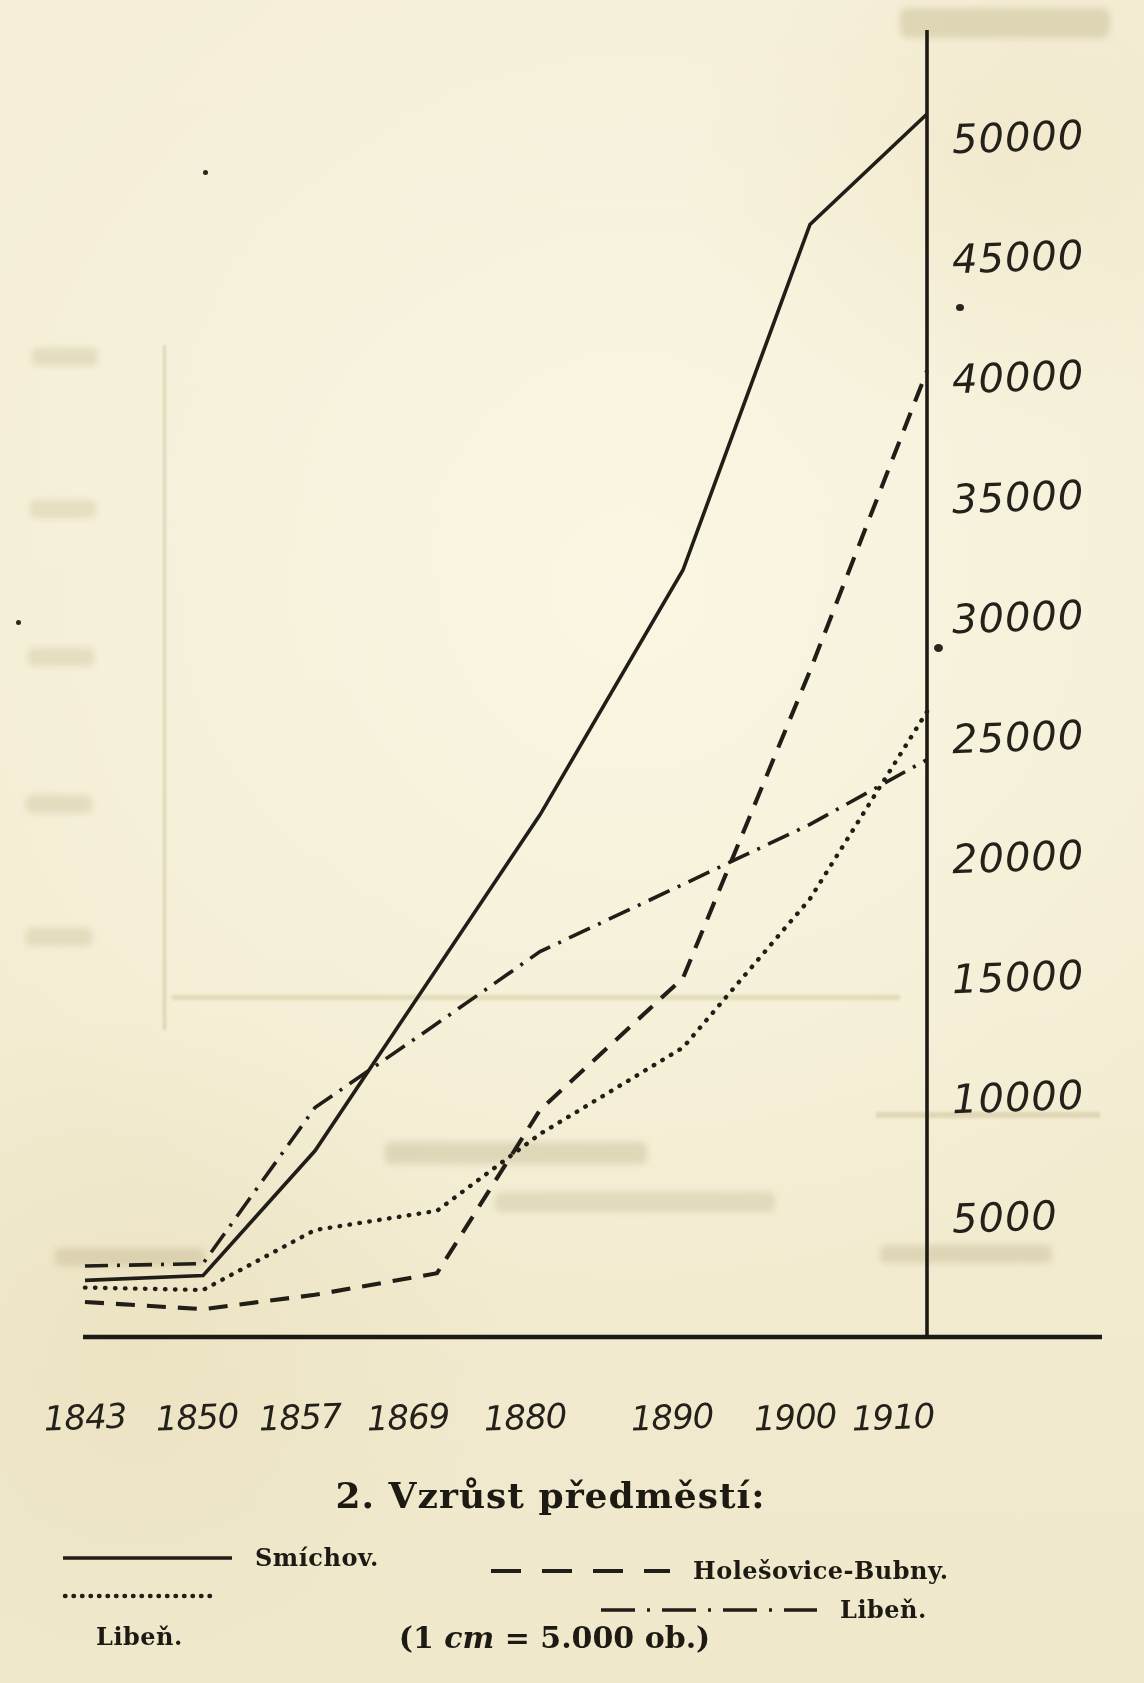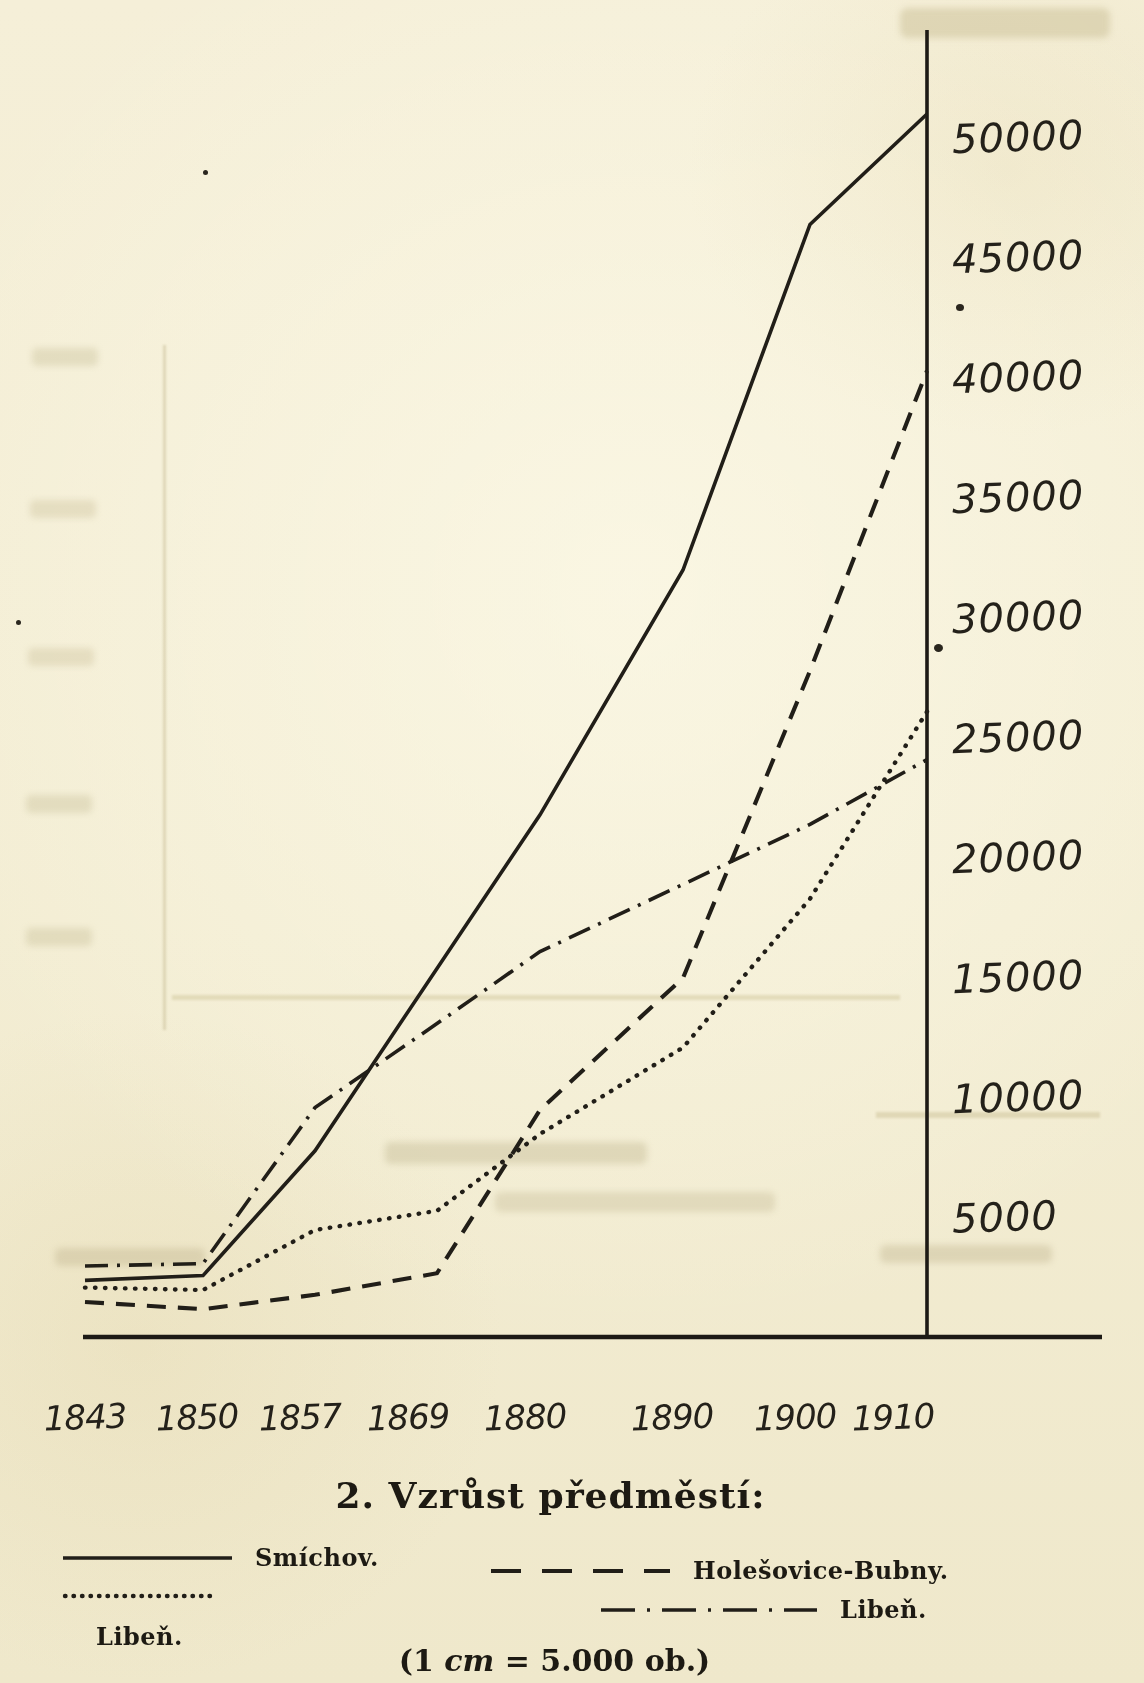--- a/index.html
+++ b/index.html
@@ -30,21 +30,21 @@
   }
   .y-tick{left:952px;font-size:40px;letter-spacing:1px;}
   .x-tick{top:1397px;width:124px;text-align:center;font-size:34px;letter-spacing:-1px;}
   .serif{font-family:"DejaVu Serif","Liberation Serif",serif;font-weight:700;color:#1d1a13;}
   .caption{position:absolute;top:1474px;left:0;width:1046px;text-align:center;
            padding-left:55px;box-sizing:border-box;font-size:36px;letter-spacing:1px;}
   .legend-entry{position:absolute;display:flex;align-items:center;gap:20px;}
   .legend-entry svg{flex:0 0 auto;}
   .legend-label{font-size:24px;letter-spacing:.5px;white-space:nowrap;}
   .scale-note{position:absolute;top:1620px;left:0;width:1144px;text-align:center;
-              padding-right:35px;box-sizing:border-box;font-size:30px;margin-top:23px;}
+              padding-right:35px;box-sizing:border-box;font-size:30px;}
   .unit-italic{font-style:italic;}
   .smudge{position:absolute;pointer-events:none;}
   .speck{position:absolute;background:#2a261e;border-radius:50%;}
 </style>
 </head>
 <body>
 
 <div class="page">
 
   <div class="smudge" style="left:163px;top:345px;width:3px;height:685px;background:rgba(195,184,142,.45);filter:blur(1px);"></div>

